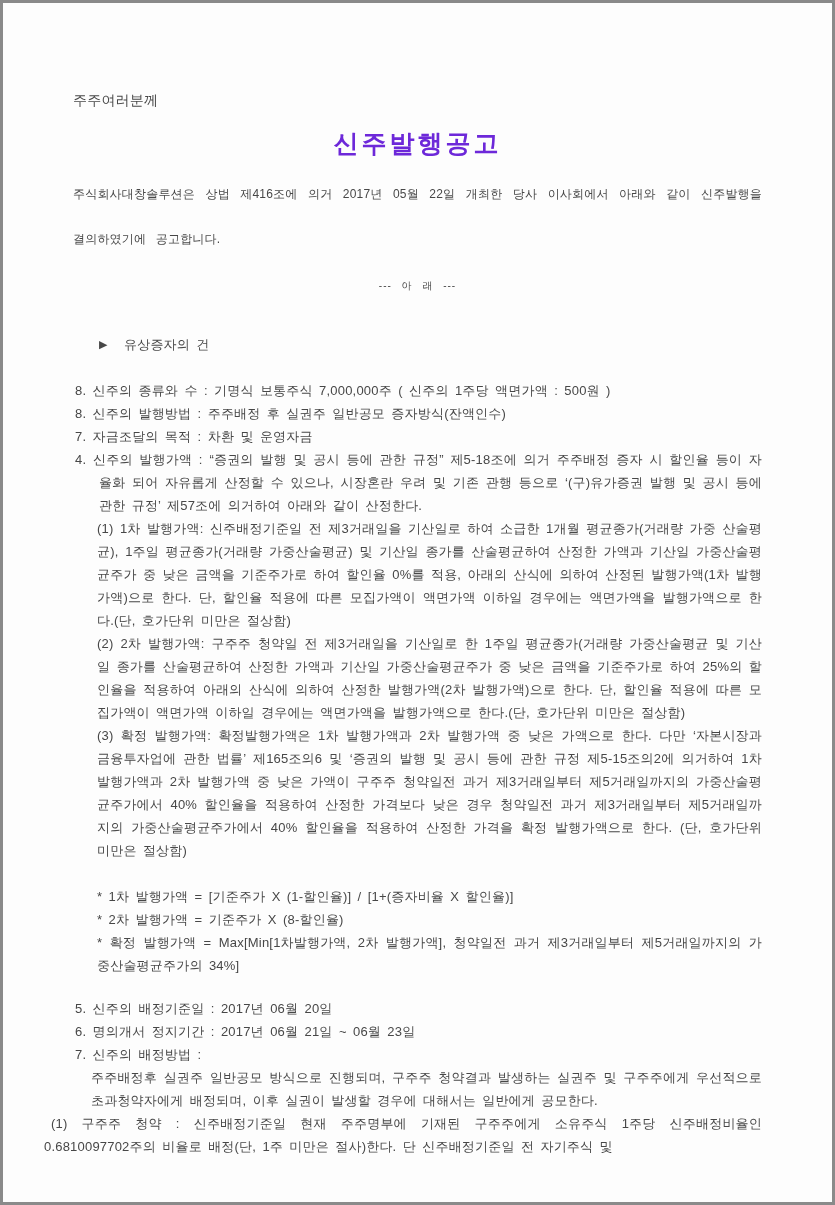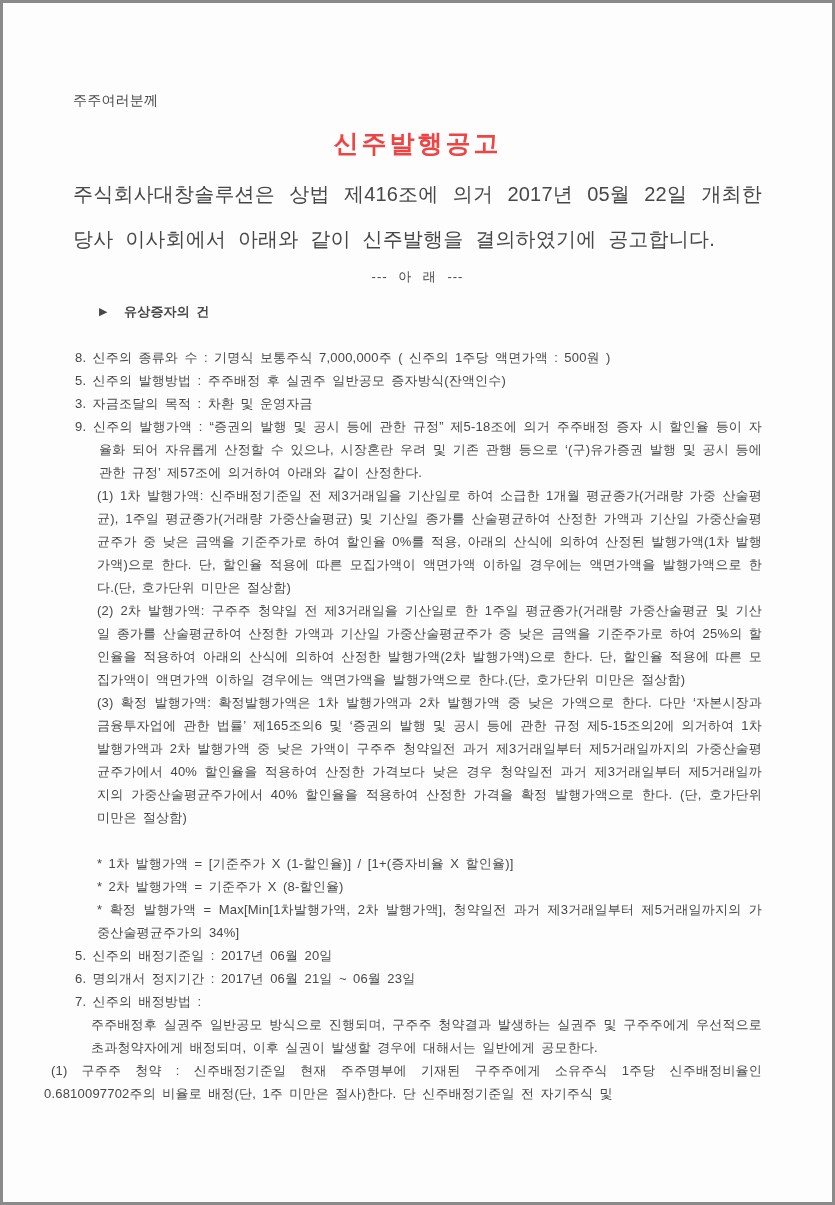--- a/index.html
+++ b/index.html
@@ -31,39 +31,39 @@
   .salutation {
     font-size: 14px;
   }
   .doc-title {
     margin-top: 16px;
     text-align: center;
     font-size: 25px;
     line-height: 30px;
     font-weight: 600;
     letter-spacing: 3px;
-    color: #ef4444;
+    color: #6d28d9;
   }
   .intro {
     margin-top: 14px;
-    font-size: 20px;
+    font-size: 12px;
     line-height: 45px;
     text-align: justify;
     word-spacing: 6px;
   }
   .below-divider {
-    margin-top: 3px;
+    margin-top: 12px;
     text-align: center;
-    font-size: 13px;
+    font-size: 10px;
     letter-spacing: 1px;
     word-spacing: 6px;
   }
   .agenda {
-    margin: 12px 0 0 26px;
-    font-weight: bold;
+    margin: 36px 0 0 26px;
+    font-weight: normal;
     font-size: 13px;
   }
   .agenda .marker {
     display: inline-block;
     margin-right: 10px;
     font-size: 11px;
     transform: translateY(-1px);
   }
   .list {
     margin-top: 22px;
@@ -80,21 +80,21 @@
     margin-left: 24px;
   }
   .formula-group {
     margin-top: 23px;
   }
   .formula {
     margin-left: 24px;
     text-align: left;
   }
   .gap-top {
-    margin-top: 0;
+    margin-top: 20px;
   }
   .detail {
     margin-left: 18px;
   }
   .outdent {
     margin-left: -29px;
     text-indent: 7px;
   }
 </style>
 </head>
@@ -111,23 +111,23 @@
 
     <div class="below-divider">--- 아  래 ---</div>
 
     <div class="agenda">
       <span class="marker">▶</span>
       <span>유상증자의 건</span>
     </div>
 
     <div class="list">
       <p class="item">8. 신주의 종류와 수 : 기명식 보통주식 7,000,000주 ( 신주의 1주당 액면가액 : 500원 )</p>
-      <p class="item">5. 신주의 발행방법 : 주주배정 후 실권주 일반공모 증자방식(잔액인수)</p>
-      <p class="item">3. 자금조달의 목적 : 차환 및 운영자금</p>
-      <p class="item">9. 신주의 발행가액 : “증권의 발행 및 공시 등에 관한 규정” 제5-18조에 의거 주주배정 증자 시 할인율 등이 자율화 되어 자유롭게 산정할 수 있으나, 시장혼란 우려 및 기존 관행 등으로 ‘(구)유가증권 발행 및 공시 등에 관한 규정’ 제57조에 의거하여 아래와 같이 산정한다.</p>
+      <p class="item">8. 신주의 발행방법 : 주주배정 후 실권주 일반공모 증자방식(잔액인수)</p>
+      <p class="item">7. 자금조달의 목적 : 차환 및 운영자금</p>
+      <p class="item">4. 신주의 발행가액 : “증권의 발행 및 공시 등에 관한 규정” 제5-18조에 의거 주주배정 증자 시 할인율 등이 자율화 되어 자유롭게 산정할 수 있으나, 시장혼란 우려 및 기존 관행 등으로 ‘(구)유가증권 발행 및 공시 등에 관한 규정’ 제57조에 의거하여 아래와 같이 산정한다.</p>
       <p class="sub">(1) 1차 발행가액: 신주배정기준일 전 제3거래일을 기산일로 하여 소급한 1개월 평균종가(거래량 가중 산술평균), 1주일 평균종가(거래량 가중산술평균) 및 기산일 종가를 산술평균하여 산정한 가액과 기산일 가중산술평균주가 중 낮은 금액을 기준주가로 하여 할인율 0%를 적용, 아래의 산식에 의하여 산정된 발행가액(1차 발행가액)으로 한다. 단, 할인율 적용에 따른 모집가액이 액면가액 이하일 경우에는 액면가액을 발행가액으로 한다.(단, 호가단위 미만은 절상함)</p>
       <p class="sub">(2) 2차 발행가액: 구주주 청약일 전 제3거래일을 기산일로 한 1주일 평균종가(거래량 가중산술평균 및 기산일 종가를 산술평균하여 산정한 가액과 기산일 가중산술평균주가 중 낮은 금액을 기준주가로 하여 25%의 할인율을 적용하여 아래의 산식에 의하여 산정한 발행가액(2차 발행가액)으로 한다. 단, 할인율 적용에 따른 모집가액이 액면가액 이하일 경우에는 액면가액을 발행가액으로 한다.(단, 호가단위 미만은 절상함)</p>
       <p class="sub">(3) 확정 발행가액: 확정발행가액은 1차 발행가액과 2차 발행가액 중 낮은 가액으로 한다. 다만 ‘자본시장과 금융투자업에 관한 법률’ 제165조의6 및 ‘증권의 발행 및 공시 등에 관한 규정 제5-15조의2에 의거하여 1차 발행가액과 2차 발행가액 중 낮은 가액이 구주주 청약일전 과거 제3거래일부터 제5거래일까지의 가중산술평균주가에서 40% 할인율을 적용하여 산정한 가격보다 낮은 경우 청약일전 과거 제3거래일부터 제5거래일까지의 가중산술평균주가에서 40% 할인율을 적용하여 산정한 가격을 확정 발행가액으로 한다. (단, 호가단위 미만은 절상함)</p>
 
       <div class="formula-group">
         <p class="formula">* 1차 발행가액 = [기준주가 X (1-할인율)] / [1+(증자비율 X 할인율)]</p>
         <p class="formula">* 2차 발행가액 = 기준주가 X (8-할인율)</p>
         <p class="sub">* 확정 발행가액 = Max[Min[1차발행가액, 2차 발행가액], 청약일전 과거 제3거래일부터 제5거래일까지의 가중산술평균주가의 34%]</p>
       </div>
 

